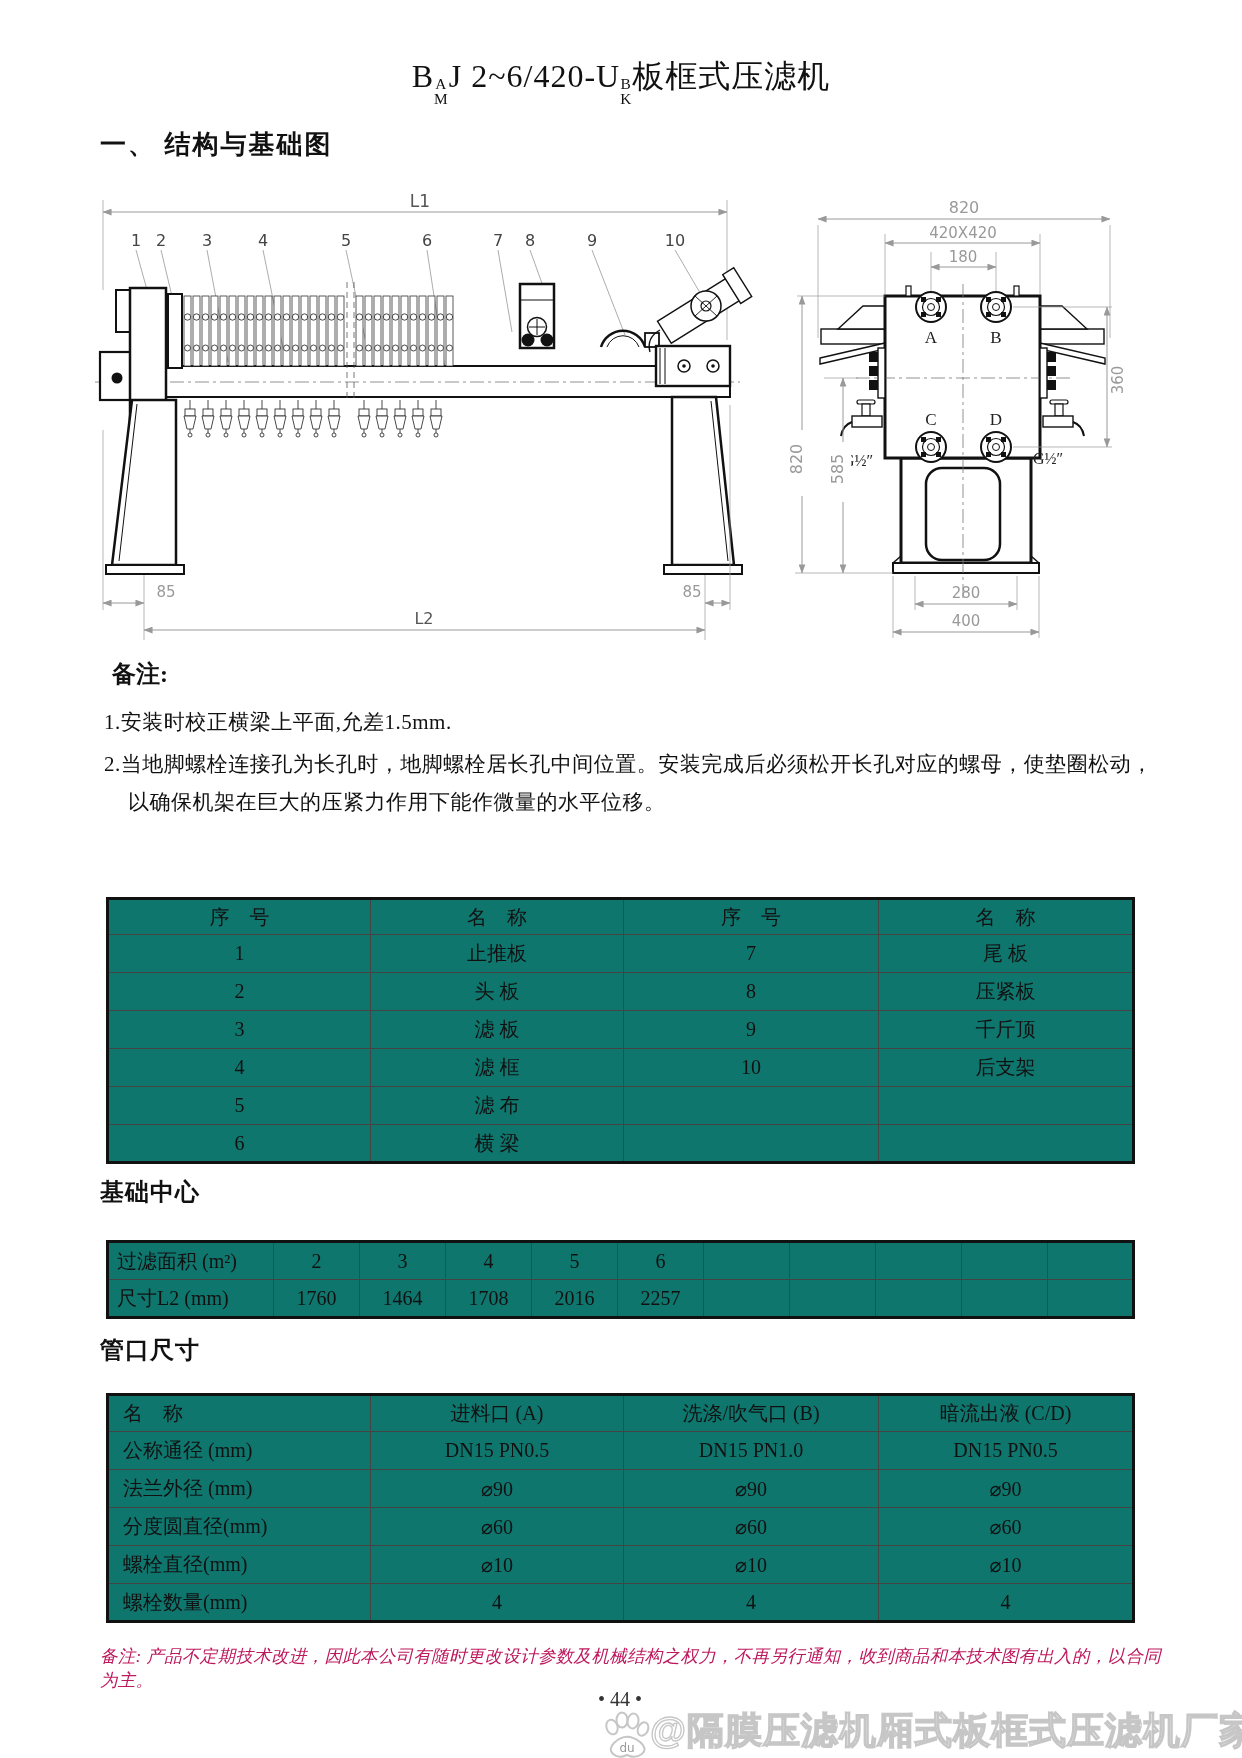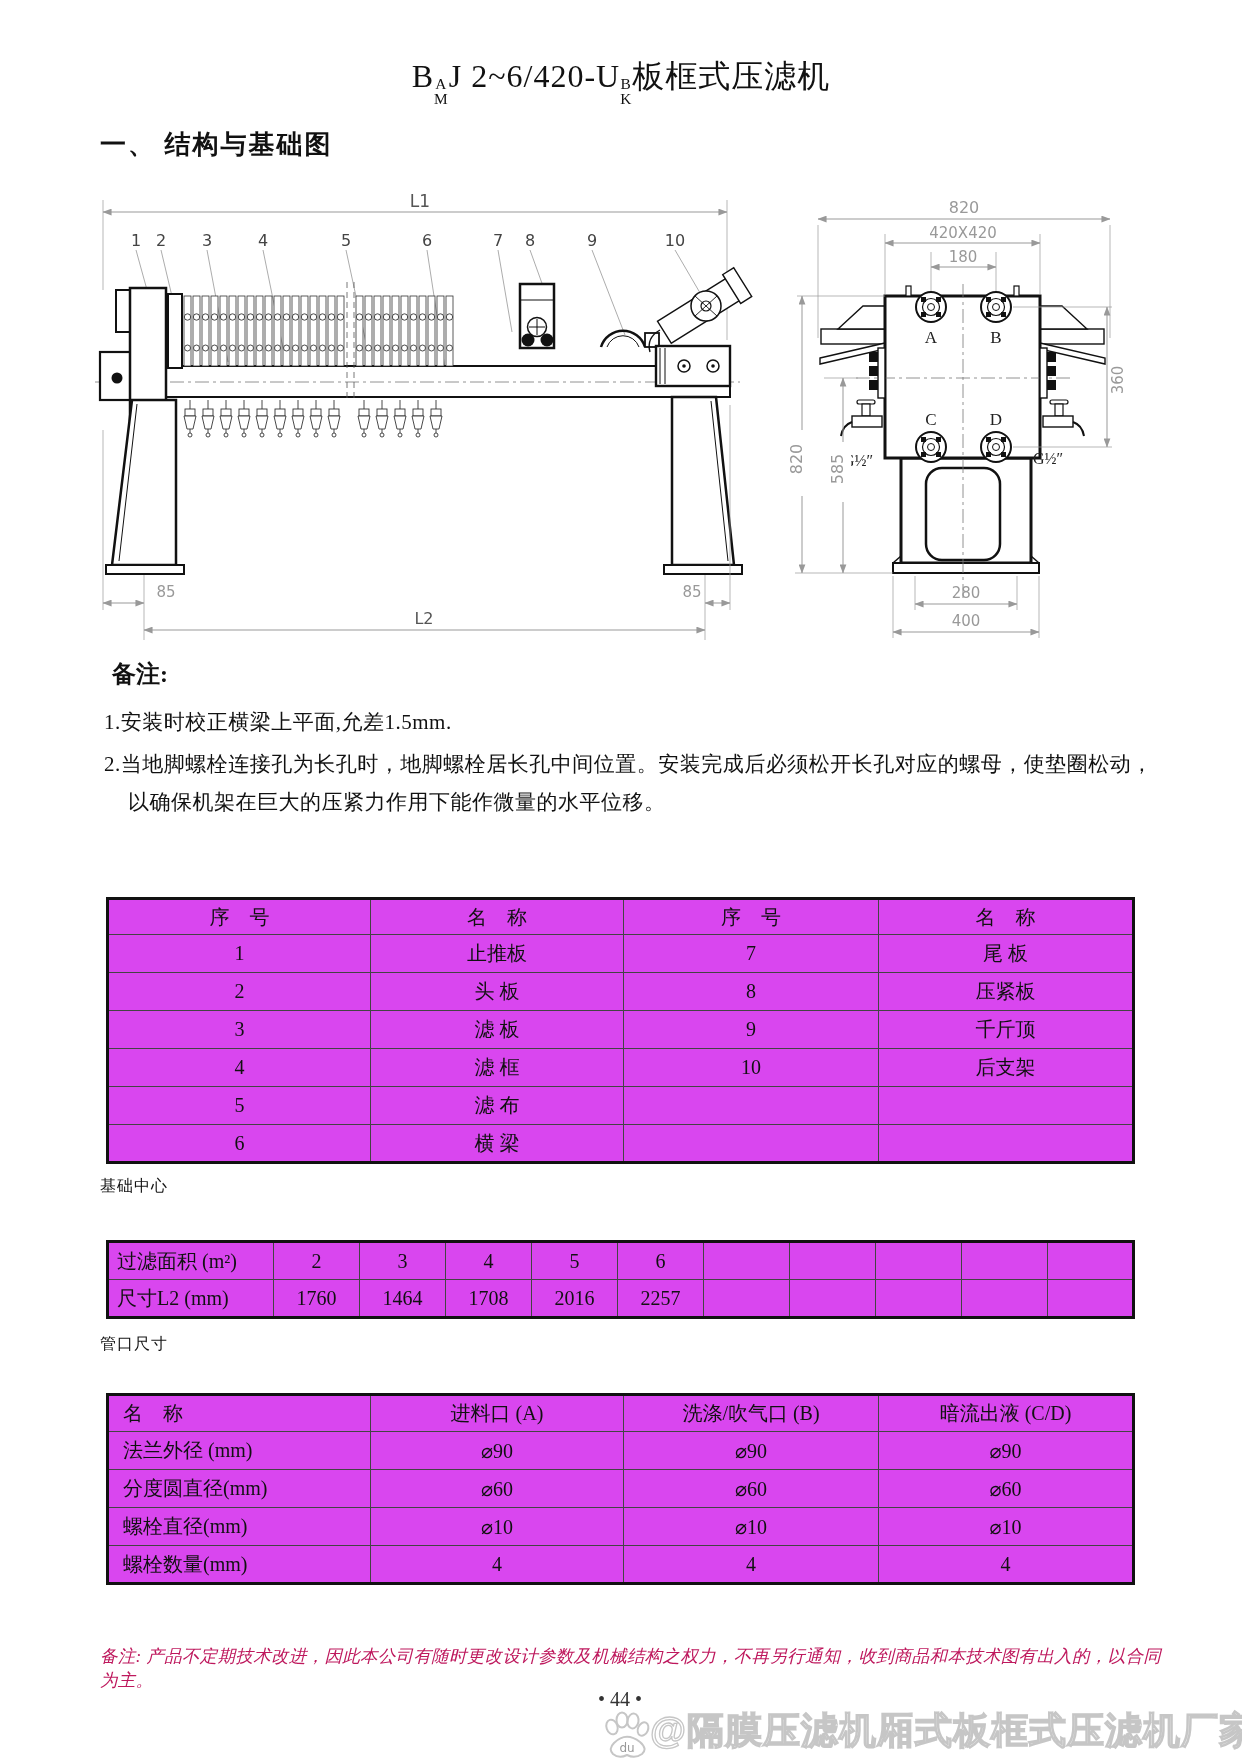--- a/index.html
+++ b/index.html
@@ -3,24 +3,24 @@
 <meta charset="utf-8">
 <style>
   html,body{margin:0;padding:0;background:#ffffff;}
   .sheet{position:relative;width:1242px;height:1758px;background:#fff;overflow:hidden;
          font-family:"Liberation Serif","DejaVu Serif",serif;color:#111;}
   .abs{position:absolute;}
   .title{top:55px;left:0;width:1242px;text-align:center;font-size:32px;letter-spacing:1px;}
   .stack{display:inline-flex;flex-direction:column;font-size:0.48em;line-height:1.02;
          vertical-align:-0.12em;text-align:center;}
   .sec-head{left:100px;top:127px;font-size:26px;font-weight:bold;letter-spacing:2px;}
-  .sub-head{font-size:16px;font-weight:normal;letter-spacing:1px;}
+  .sub-head{font-size:24px;font-weight:bold;letter-spacing:1px;}
   .note-head{left:112px;top:658px;font-size:24px;font-weight:bold;text-align:center;}
   .note{font-size:21px;letter-spacing:0.5px;}
-  table{border-collapse:collapse;table-layout:fixed;background:#d946ef;padding-left:44px;}
+  table{border-collapse:collapse;table-layout:fixed;background:#0f766e;padding-left:44px;}
   .dtable{border:3px solid #111;}
   .dtable td{border:1px solid #444;font-size:20px;text-align:center;vertical-align:middle;
              overflow:hidden;white-space:nowrap;}
   .dtable td.lbl{text-align:left;padding-left:14px;}
   .footer-note{left:100px;top:1644px;width:1070px;font-size:17.5px;font-style:italic;color:#be185d;letter-spacing:0.3px;}
   .pagenum{left:540px;top:1688px;width:160px;text-align:center;font-size:20px;color:#333;}
   .watermark{left:650px;top:1706px;font-size:37px;font-weight:bold;color:transparent;
              -webkit-text-stroke:1.3px #c6c6c6;letter-spacing:1px;white-space:nowrap;
              font-family:"Liberation Sans","DejaVu Sans",sans-serif;}
   svg text{font-family:"DejaVu Sans",sans-serif;fill:#999;}
@@ -450,20 +450,26 @@
         <col style="width:255px">
       </colgroup>
     <tbody>
         <tr style="height:37px">
       <td class="lbl">名　称</td>
       <td>进料口 (A)</td>
       <td>洗涤/吹气口 (B)</td>
       <td>暗流出液 (C/D)</td>
     </tr>
     <tr style="height:38px">
+      <td class="lbl">公称通径 (mm)</td>
+          <td>DN15  PN0.5</td>
+      <td>DN15  PN1.0</td>
+          <td>DN15  PN0.5</td>
+    </tr>
+    <tr style="height:38px">
       <td class="lbl">法兰外径 (mm)</td>
           <td>⌀90</td>
       <td>⌀90</td>
           <td>⌀90</td>
     </tr>
     <tr style="height:38px">
       <td class="lbl">分度圆直径(mm)</td>
           <td>⌀60</td>
       <td>⌀60</td>
           <td>⌀60</td>

